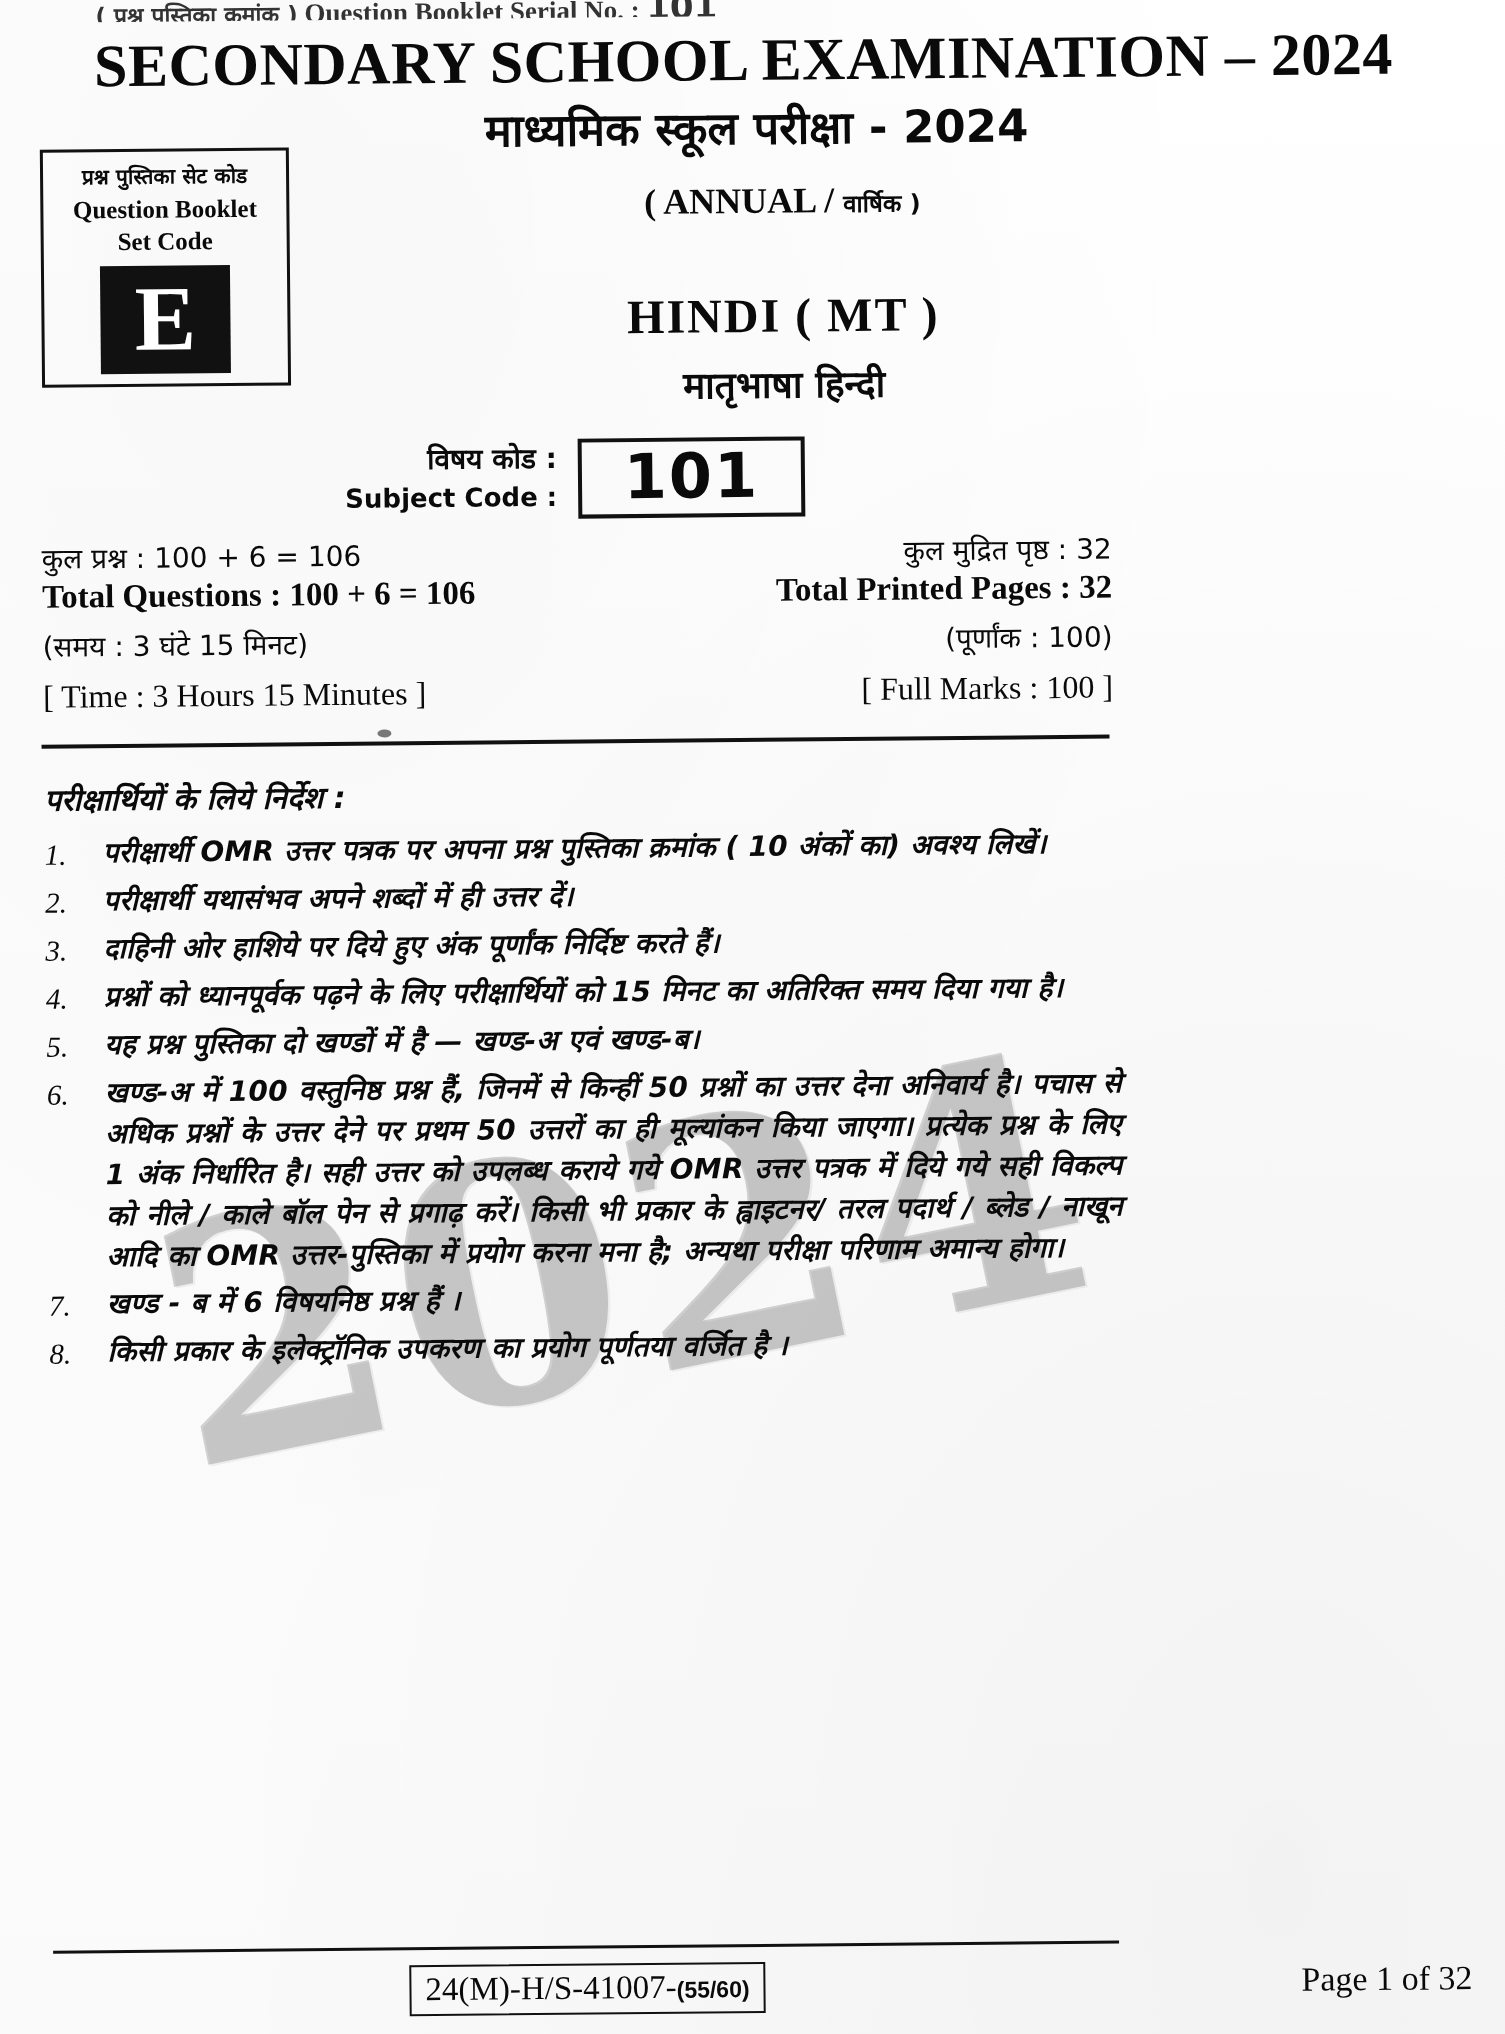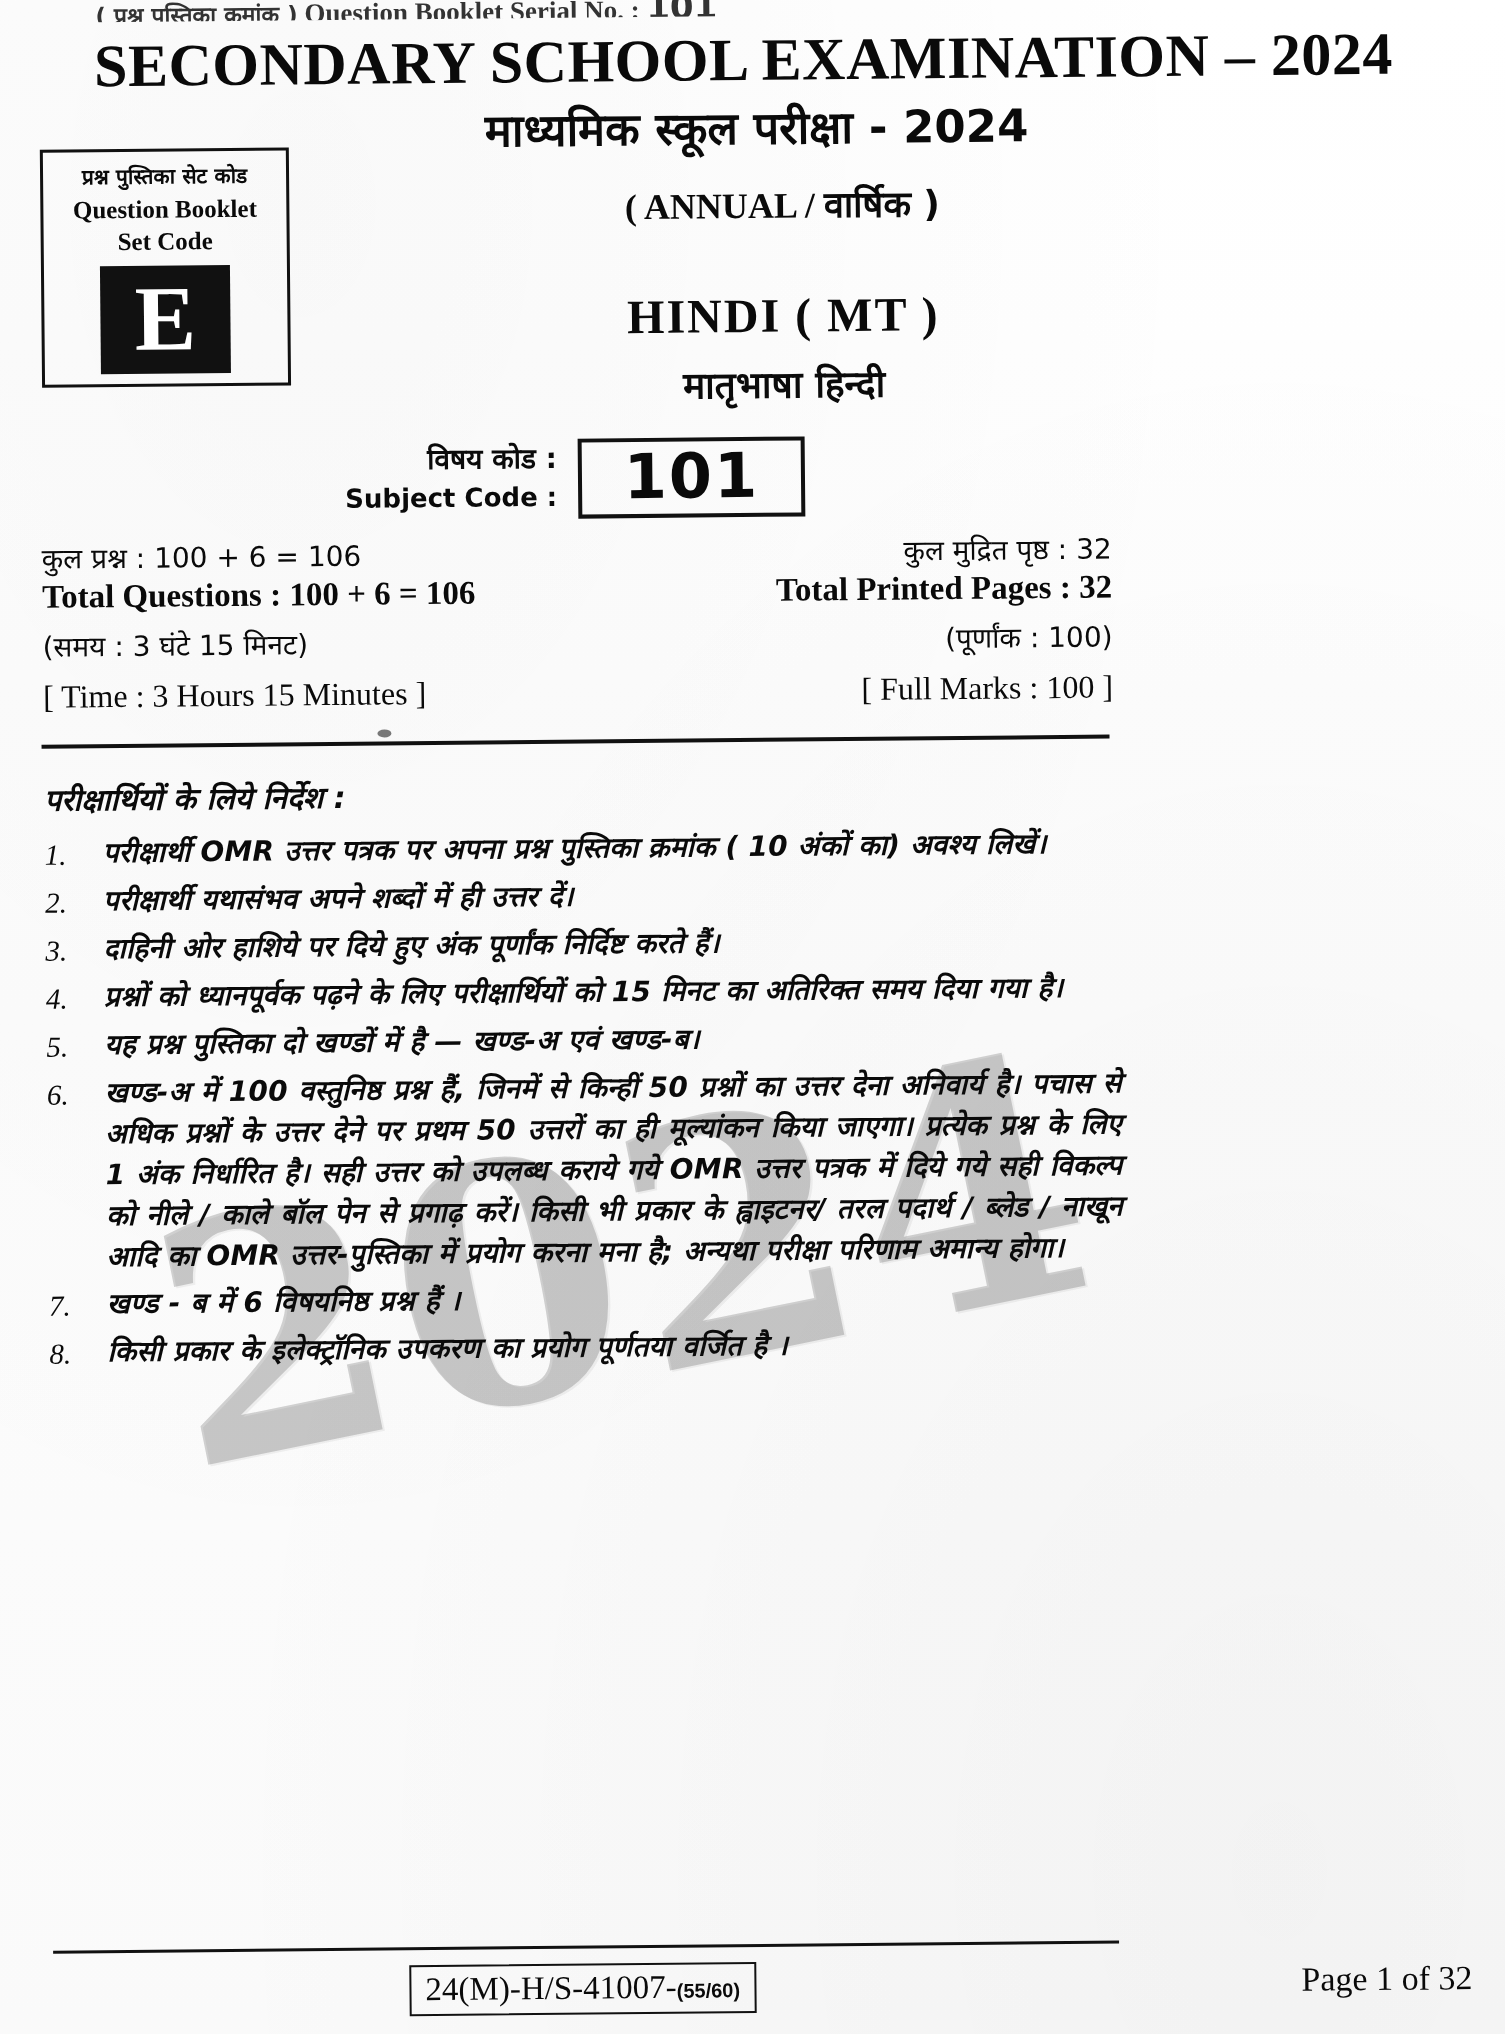--- a/index.html
+++ b/index.html
@@ -111,21 +111,21 @@
   .annual {
     position: absolute;
     left: 300px; top: 180px;
     width: 980px;
     text-align: center;
     font-family: "Liberation Serif", serif;
     font-weight: 700;
     font-size: 36px;
     white-space: nowrap;
   }
-  .annual .dv { font-family: "DejaVu Sans", sans-serif; font-size: 36px; }
+  .annual .dv { font-family: "DejaVu Sans", sans-serif; font-size: 24px; }
   .subject-eng {
     position: absolute;
     left: 300px; top: 288px;
     width: 980px;
     text-align: center;
     font-family: "Liberation Serif", serif;
     font-weight: 700;
     font-size: 48px;
     letter-spacing: 2px;
     white-space: nowrap;
@@ -314,21 +314,21 @@
     left: 400px; top: 1962px;
     border: 2px solid #111;
     padding: 4px 14px 6px 14px;
     font-family: "Liberation Serif", serif;
     font-size: 33px;
     white-space: nowrap;
   }
   .footer-code .frac {
     font-family: "Liberation Sans", sans-serif;
     font-weight: 700;
-    font-size: 20px;
+    font-size: 23px;
     margin-top: 28px;
   }
   .footer-page {
     position: absolute;
     right: 42px; top: 1966px;
     font-family: "Liberation Serif", serif;
     font-size: 34px;
     white-space: nowrap;
   }
 

